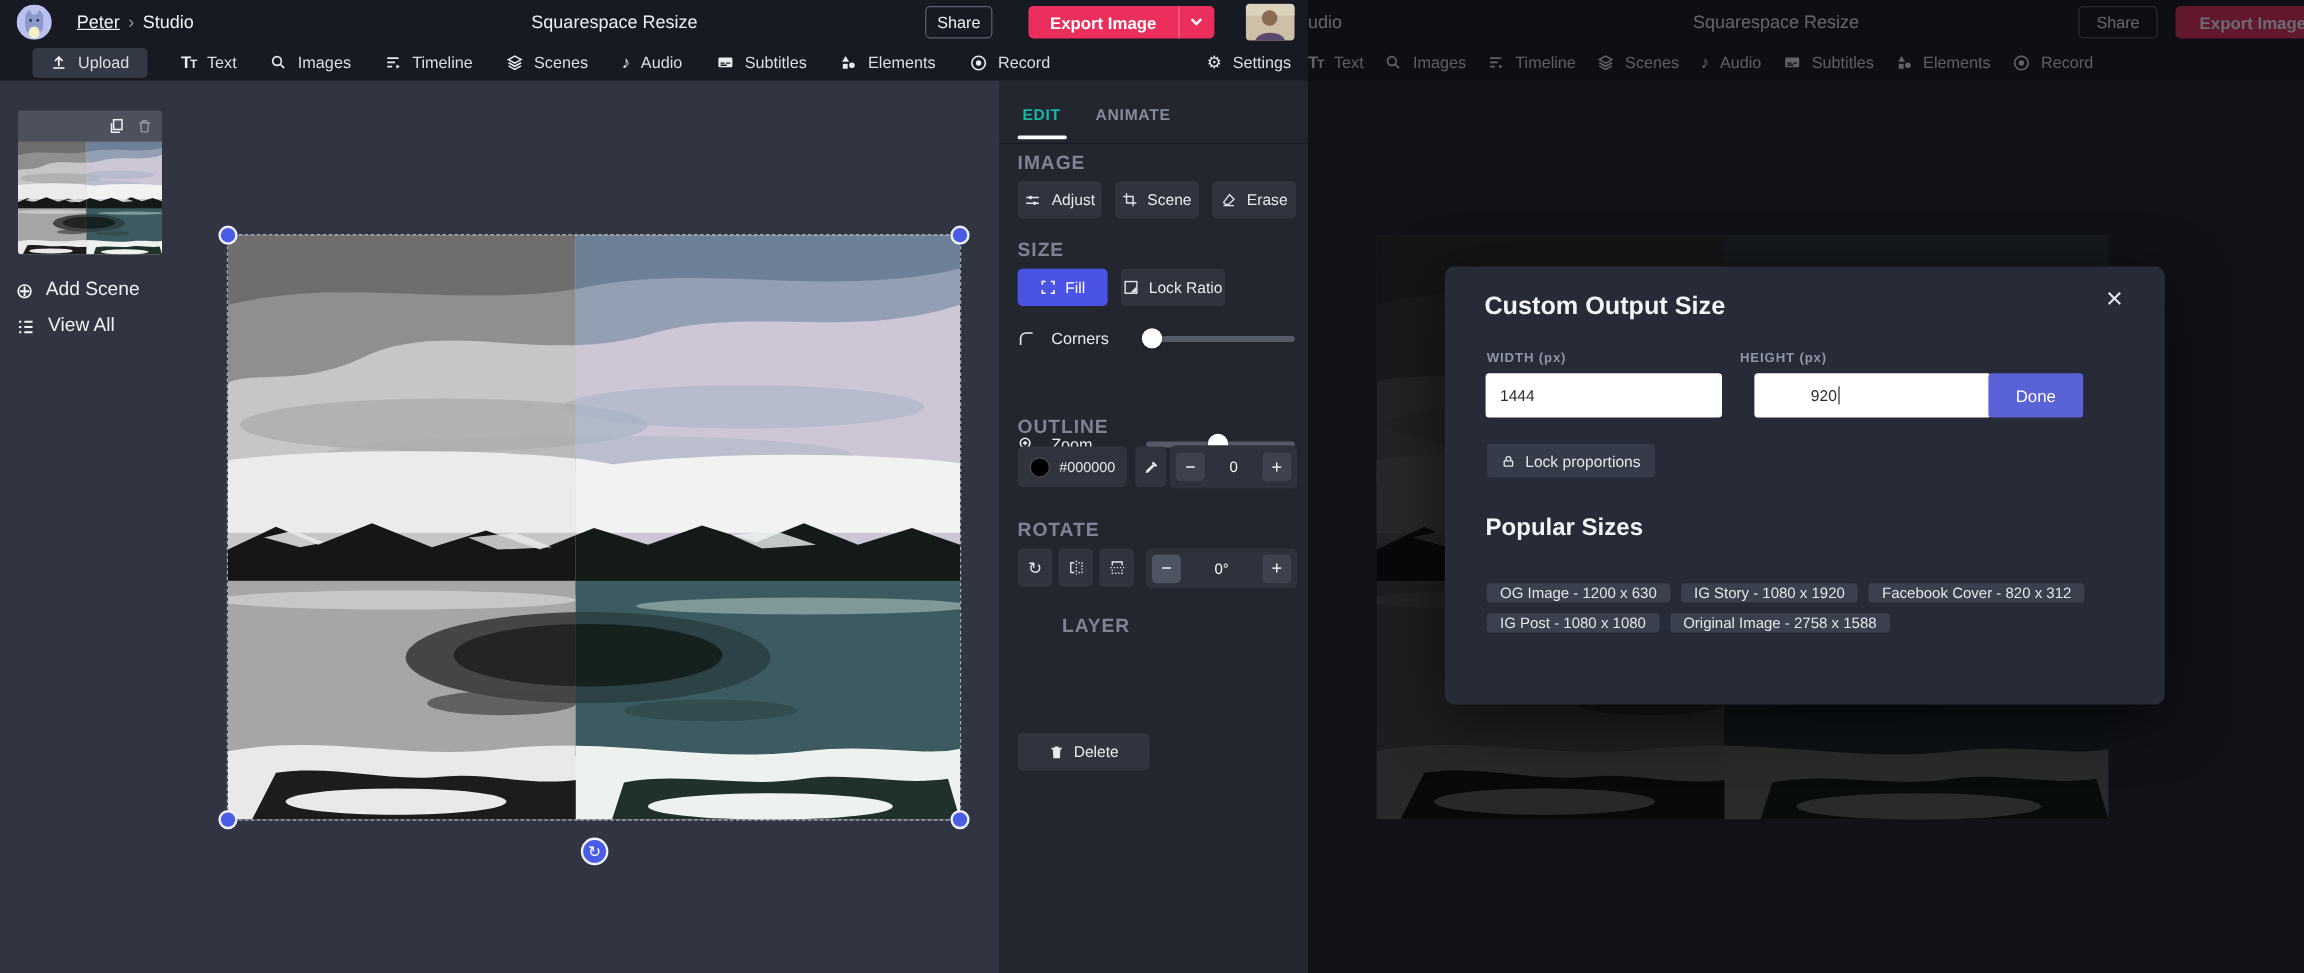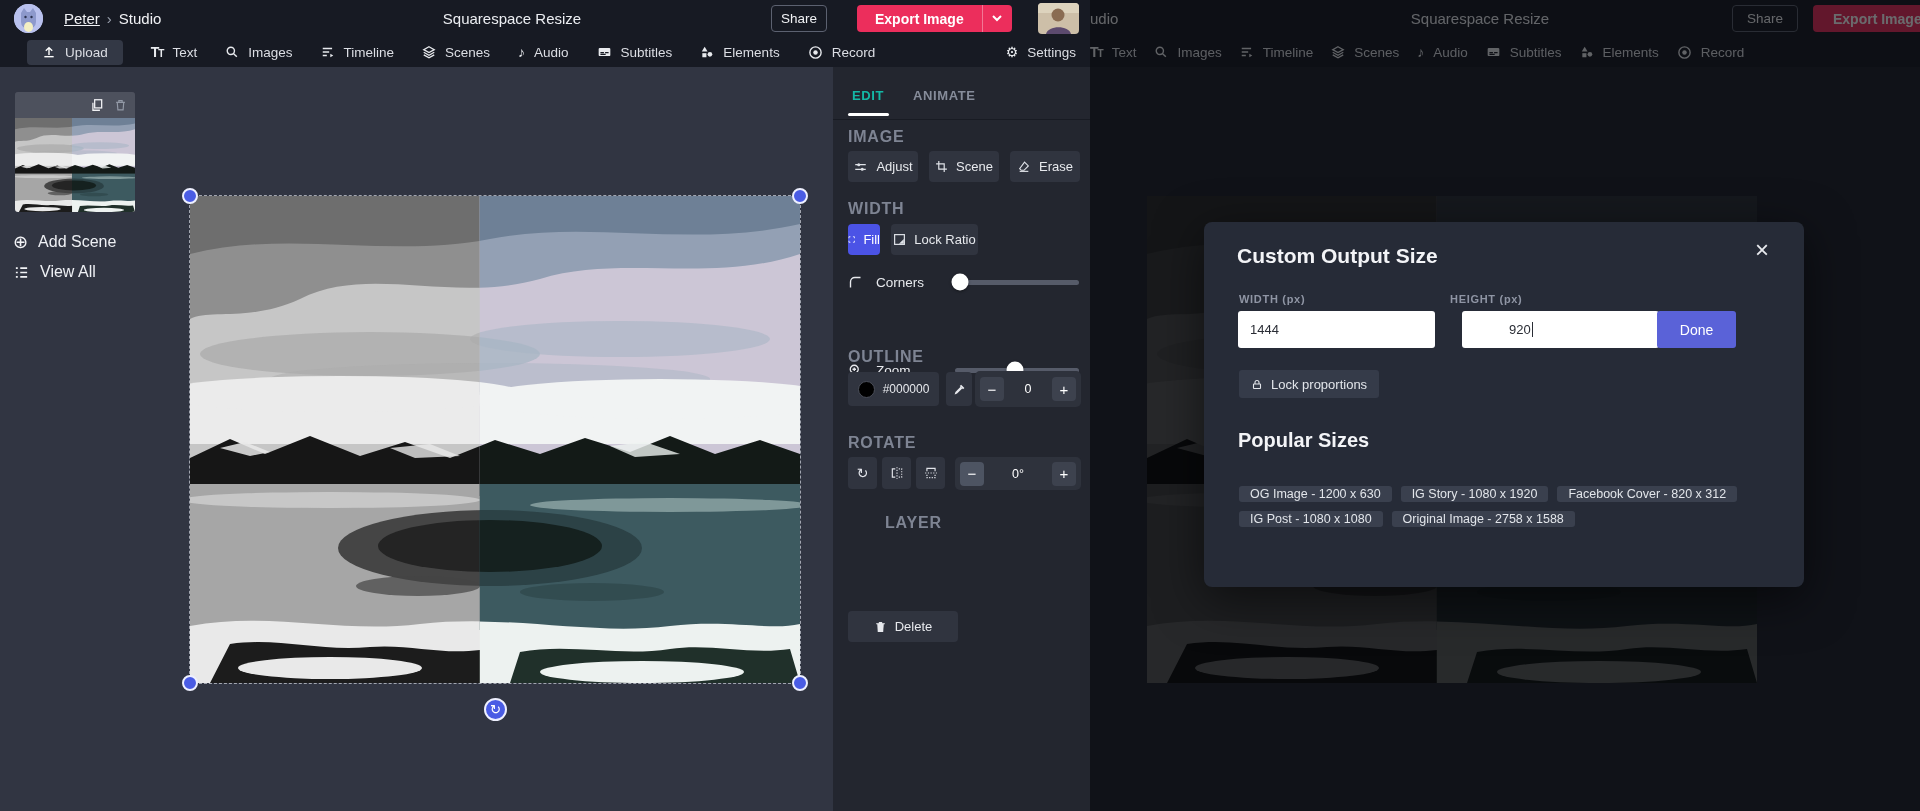--- a/index.html
+++ b/index.html
@@ -56,21 +56,21 @@
   .tab { font-size:13px; font-weight:bold; letter-spacing:.6px; color:#868c9a; cursor:pointer; }
   .tab.active { color:#14b8a6; }
   .tab-underline { position:absolute; left:15px; top:46px; width:41px; height:3px; background:#fff; border-radius:2px; }
   .panel-divider { position:absolute; left:0; top:52px; width:100%; height:1px; background:#181b23; }
   .sec-label { position:absolute; left:15px; font-size:16px; font-weight:bold; letter-spacing:.8px; color:#7e8493; }
   .pbtn { background:#30343f; color:#e7e9ed; font-size:13px; height:31px; border-radius:4px; }
   .pbtn .glyph { color:#dfe2e8; }
   .row { position:absolute; left:15px; right:10px; display:flex; gap:11px; }
   .pbtn.disabled { color:#6d7380; }
   .pbtn.disabled .glyph { color:#6d7380; }
-  .fill-btn { background:#4b53e6; color:#fff; width:32px; }
+  .fill-btn { background:#4b53e6; color:#fff; width:75px; }
   .lockratio-btn { width:87px; }
 
   .slider-row { position:absolute; left:15px; right:11px; height:18px; display:flex; align-items:center; }
   .slider-label { display:flex; align-items:center; gap:13px; color:#e7e9ed; font-size:13.5px; width:107px; }
   .slider { position:relative; flex:1; height:5px; background:#565b69; border-radius:3px; cursor:pointer; }
   .slider .tick { position:absolute; left:50%; top:-3px; width:2px; height:11px; background:#6a7080; }
   .slider .thumb { position:absolute; top:50%; transform:translate(-50%,-50%); width:17px; height:17px; border-radius:50%; background:#fff; box-shadow:0 1px 3px rgba(0,0,0,.4); }
 
   .color-btn { position:absolute; left:15px; width:91px; height:34px; }
   .color-swatch { width:17px; height:17px; border-radius:50%; background:#000; border:1px solid #4a4e59; }
@@ -357,21 +357,21 @@
           <svg class="ic glyph" width="14" height="13" viewBox="0 0 24 24">
               <g stroke="#dfe2e8" stroke-width="2.1" fill="none">
                 <path d="M13 4 20 11 12 19H7L4 16 13 4Z"></path>
                 <path d="M4 21h16"></path>
               </g>
             </svg>
           <span>Erase</span>
         </div>
       </div>
 
-      <div class="sec-label" style="top:133px;">WIDTH</div>
+      <div class="sec-label" style="top:133px;">SIZE</div>
       <div class="row" style="top:157px;">
         <div class="btn pbtn fill-btn">
           <svg class="ic glyph" width="13" height="13" viewBox="0 0 24 24">
               <g stroke="#fff" stroke-width="2.4" fill="none">
                 <path d="M3 8V3h5M16 3h5v5M21 16v5h-5M8 21H3v-5"></path>
               </g>
             </svg>
           <span>Fill</span>
         </div>
         <div class="btn pbtn lockratio-btn">

